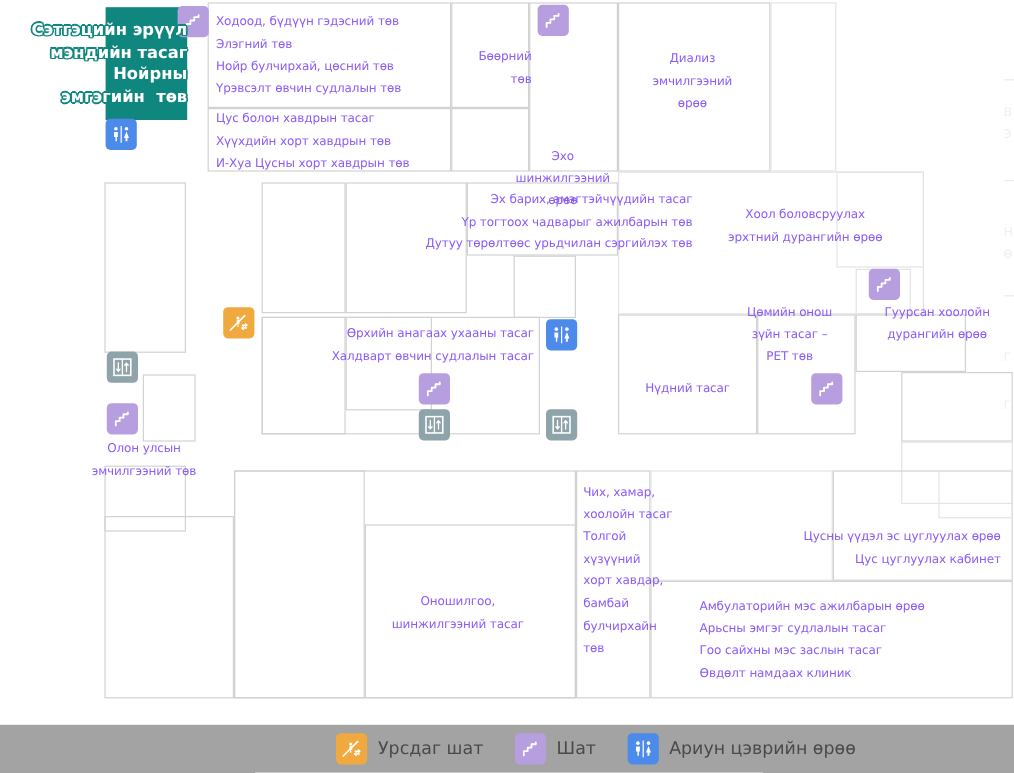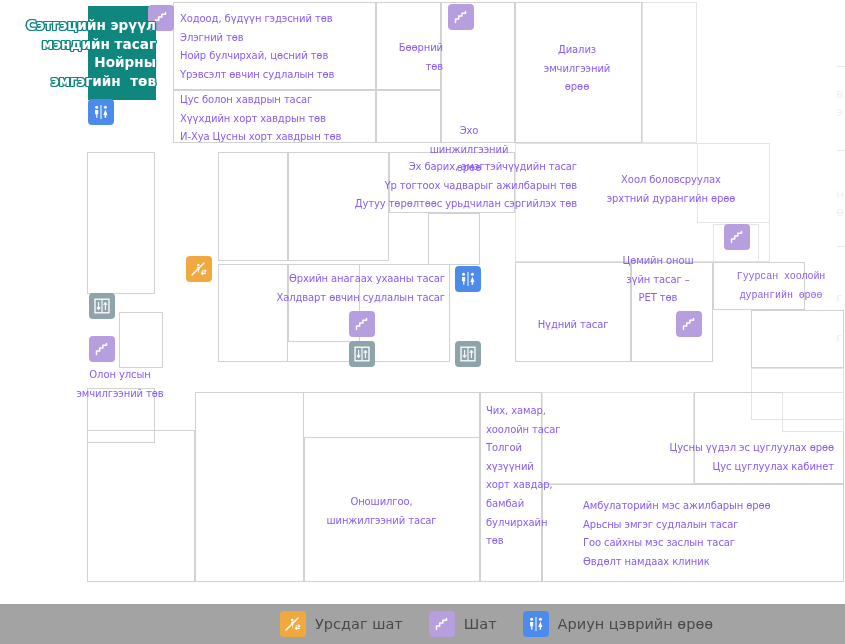--- a/index.html
+++ b/index.html
@@ -246,21 +246,21 @@
 Дутуу төрөлтөөс урьдчилан сэргийлэх төв</div>
   <div class="lbl r" style="left:203px;top:270px;width:242px;">Өрхийн анагаах ухааны тасаг
 Халдварт өвчин судлалын тасаг</div>
   <div class="lbl c" style="left:578px;top:171px;width:186px;">Хоол боловсруулах
 эрхтний дурангийн өрөө</div>
   <div class="lbl c" style="left:55px;top:366px;width:130px;">Олон улсын
 эмчилгээний төв</div>
   <div class="lbl c" style="left:603px;top:252px;width:110px;">Цөмийн онош
 зүйн тасаг –
 РЕТ төв</div>
-  <div class="lbl c" style="left:718px;top:268px;width:126px;font-family:Liberation Mono, monospace;">Гуурсан хоолойн
+  <div class="lbl c" style="left:718px;top:252px;width:126px;">Гуурсан хоолойн
 дурангийн өрөө</div>
   <div class="lbl c" style="left:515px;top:316px;width:116px;">Нүдний тасаг</div>
   <div class="lbl c" style="left:300px;top:493px;width:163px;">Оношилгоо,
 шинжилгээний тасаг</div>
   <div class="lbl l" style="left:486px;top:402px;width:84px;">Чих, хамар,
 хоолойн тасаг
 Толгой
 хүзүүний
 хорт хавдар,
 бамбай

